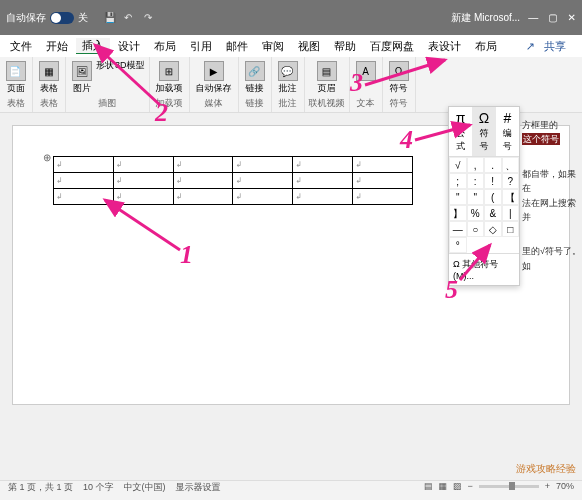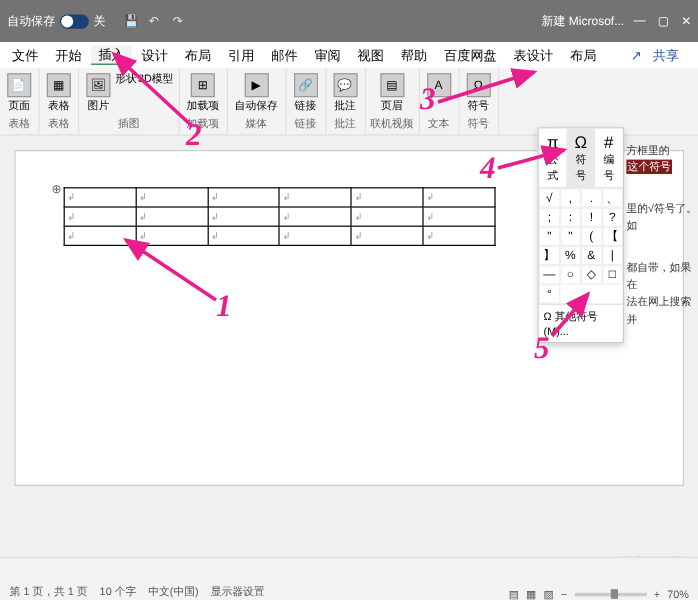--- a/index.html
+++ b/index.html
@@ -30,21 +30,21 @@
 .symbol-panel{position:absolute;right:62px;top:106px;width:72px;background:#fff;border:1px solid #ccc;box-shadow:0 2px 6px rgba(0,0,0,.2);font-size:9px}
 .sym-tabs{display:flex;border-bottom:1px solid #ddd}
 .sym-tab{flex:1;text-align:center;padding:3px;display:flex;flex-direction:column;align-items:center;gap:1px}
 .sym-tab.sel{background:#e8e8e8}
 .sym-grid{display:grid;grid-template-columns:repeat(4,1fr)}
 .sym-grid span{border:1px solid #eee;text-align:center;height:16px;line-height:16px;font-size:10px}
 .sym-more{padding:4px;font-size:9px;border-top:1px solid #ddd}
 .side-hints{position:absolute;right:0;top:118px;width:60px;font-size:9px;color:#333;line-height:1.6}
 .side-hints div{margin-bottom:20px}
 .hl{background:#7f1d1d;color:#fff;padding:1px}
-.statusbar{position:absolute;bottom:0;left:0;right:0;height:36px;background:#f3f3f3;border-top:1px solid #ddd;display:flex;align-items:flex-end;font-size:9px;padding:0 8px;gap:10px;color:#555}
+.statusbar{position:absolute;bottom:0;left:0;right:0;height:20px;background:#f3f3f3;border-top:1px solid #ddd;display:flex;align-items:flex-start;font-size:9px;padding:0 8px;gap:10px;color:#555}
 .statusbar .right{margin-left:auto;display:flex;gap:6px;align-items:center}
 .zoom{width:60px;height:3px;background:#ccc;position:relative}
 .zoom::after{content:"";position:absolute;width:6px;height:8px;background:#888;top:-3px;left:50%}
 .arrow{position:absolute;pointer-events:none}
 .num{position:absolute;color:#e91e8c;font-size:26px;font-family:serif;font-style:italic;font-weight:bold}
 .arrow-line{stroke:#e91e8c;stroke-width:3;fill:none}
 .arrow-head{fill:#e91e8c}
 .watermark{position:absolute;right:6px;bottom:24px;font-size:10px;color:#c97a2e;}
 .anchor{position:absolute;font-size:10px;color:#666}
 </style>
@@ -233,22 +233,22 @@
       <span>○</span>
       <span>◇</span>
       <span>□</span>
       <span>°</span>
     </div>
   <div class="sym-more"><span>Ω</span> <span>其他符号(M)...</span></div>
 </div>
 
 <div class="side-hints">
   <div><span>方框里的</span><br><span class="hl">这个符号</span></div>
+  <div><span>都自带，如果在</span><br><span>法在网上搜索并</span></div>
   <div>里的√符号了。如</div>
-  <div><span>都自带，如果在</span><br><span>法在网上搜索并</span></div>
 </div>
 
 <svg class="arrow" style="left:0;top:0;width:582px;height:500px">
   <defs>
       <marker id="ah" markerWidth="8" markerHeight="8" refX="6" refY="3" orient="auto">
         <path class="arrow-head" d="M0,0 L7,3 L0,6 Z"></path>
       </marker>
     </defs>
   <line class="arrow-line" x1="180" y1="250" x2="105" y2="200" marker-end="url(#ah)"></line>
   <line class="arrow-line" x1="160" y1="105" x2="95" y2="45" marker-end="url(#ah)"></line>

